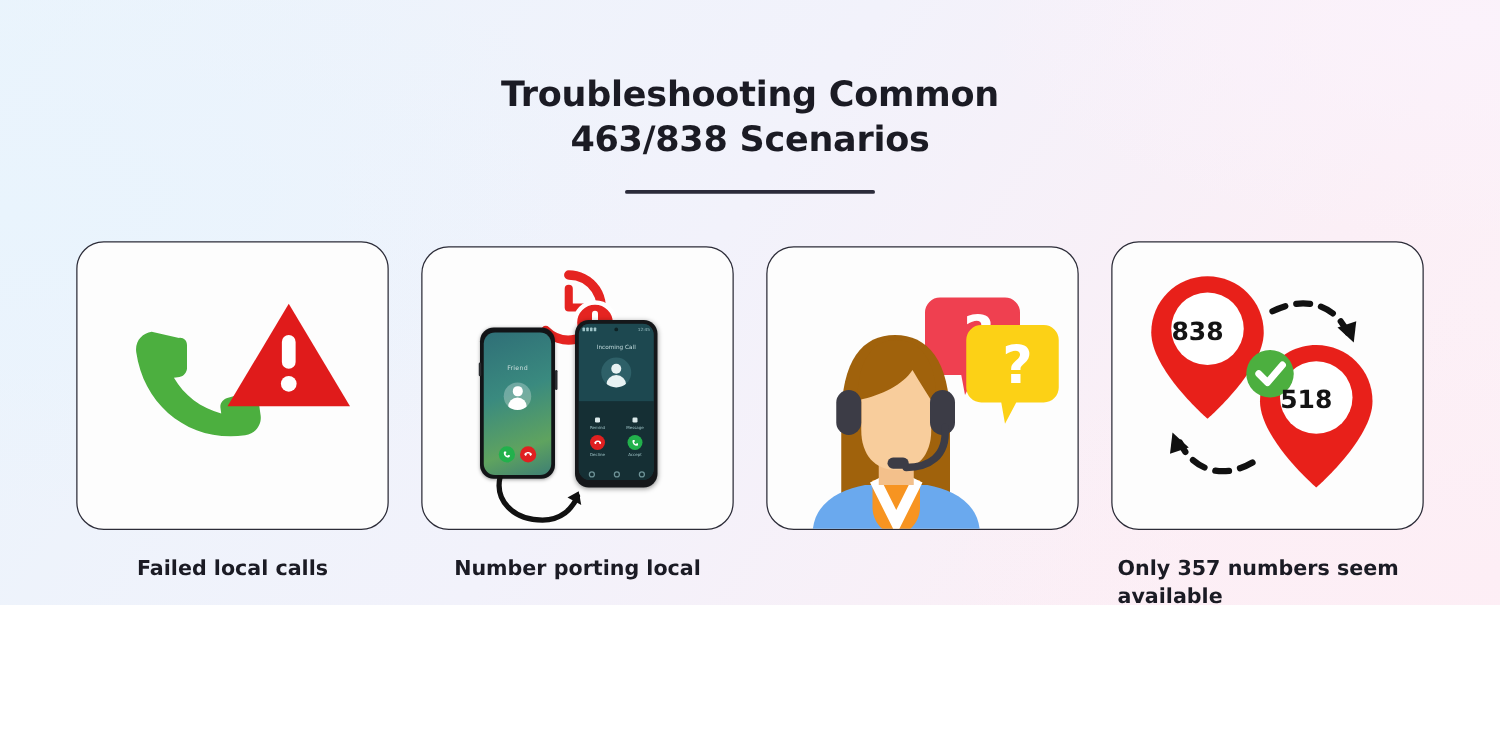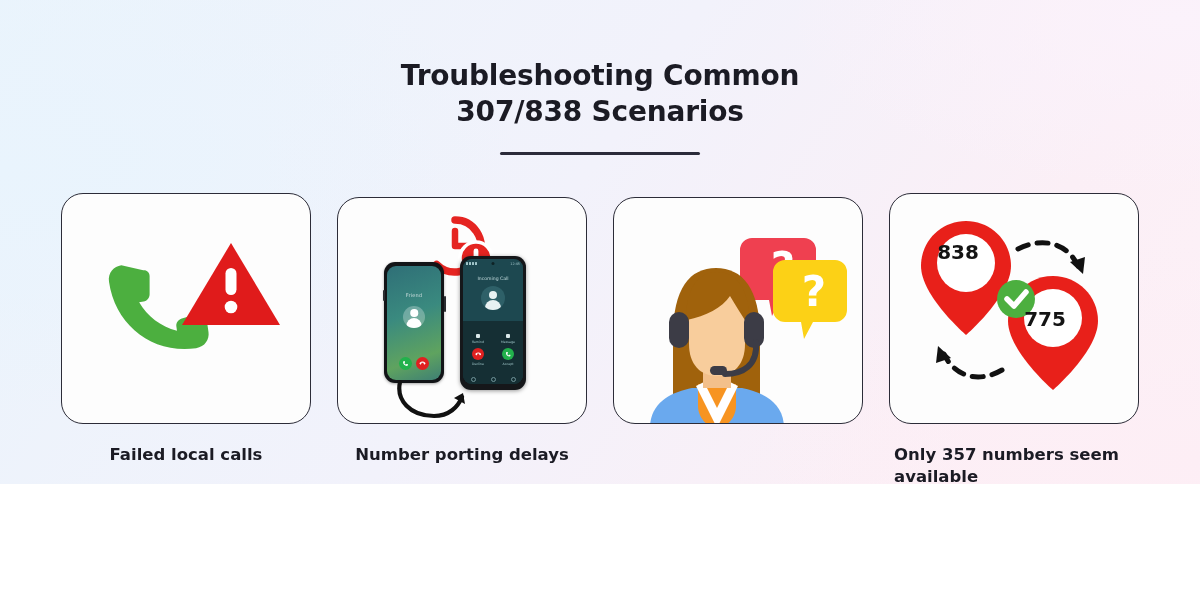--- a/index.html
+++ b/index.html
@@ -206,31 +206,31 @@
 
   
   .pins { position: absolute; left: 8px; top: 10px; }
 
   .pin-num {
     position: absolute;
     font-weight: 700;
     color: #141414;
     text-align: center;
   }
-  .pin-838 { left: 41px; top: 46px; width: 54px; font-size: 20px; }
+  .pin-838 { left: 41px; top: 59px; width: 54px; font-size: 20px; }
   .pin-518 { left: 128px; top: 113px; width: 54px; font-size: 20px; }
 </style>
 </head>
 <body>
 
 <div class="canvas">
 
   <div class="title-block">
     <div class="title-line">Troubleshooting Common</div>
-    <div class="title-line">307/838 Scenarios</div>
+    <div class="title-line">463/838 Scenarios</div>
     <div class="title-rule"></div>
   </div>
 
   <div class="cards">
 
     <div class="card-wrap c1">
       <div class="card">
         <div class="art">
 
           <svg class="phone-green" width="120" height="120" viewBox="0 0 120 120">
@@ -346,21 +346,21 @@
             </div>
           </div>
 
           <svg class="swoosh" width="90" height="46" viewBox="0 0 90 46">
             <path d="M6 2 C2 20 16 36 40 36 C55 36 64 27 68 17" fill="none" stroke="#111" stroke-width="4.2" stroke-linecap="round"></path>
             <path d="M60 18 L69 13 L71 24 Z" fill="#111"></path>
           </svg>
 
         </div>
       </div>
-      <div class="card-caption">Number porting delays</div>
+      <div class="card-caption">Number porting local</div>
     </div>
 
     <div class="card-wrap c3">
       <div class="card">
         <div class="art">
           <svg class="agent" width="226" height="212" viewBox="0 0 226 212">
 
             <g>
               <path d="M126 22 h52 a12 12 0 0 1 12 12 v38 a12 12 0 0 1 -12 12 h-24 l-8 16 -3 -16 h-17
                        a12 12 0 0 1 -12 -12 v-38 a12 12 0 0 1 12 -12 z" fill="#ef4050"></path>
@@ -425,20 +425,20 @@
               <path d="M120 45 C146 32 170 40 180 62" fill="none" stroke="#111" stroke-width="5" stroke-linecap="round" stroke-dasharray="11 9"></path>
               <path d="M172 58 L185 70 L187 53 Z" fill="#111"></path>
             </g>
 
             <g>
               <path d="M104 166 C80 180 56 172 46 150" fill="none" stroke="#111" stroke-width="5" stroke-linecap="round" stroke-dasharray="11 9"></path>
               <path d="M53 154 L40 142 L38 159 Z" fill="#111"></path>
             </g>
           </svg>
           <div class="pin-num pin-838">838</div>
-          <div class="pin-num pin-518">775</div>
+          <div class="pin-num pin-518">518</div>
         </div>
       </div>
       <div class="card-caption">Only 357 numbers seem available</div>
     </div>
 
   </div>
 </div>
 
 </body></html>

